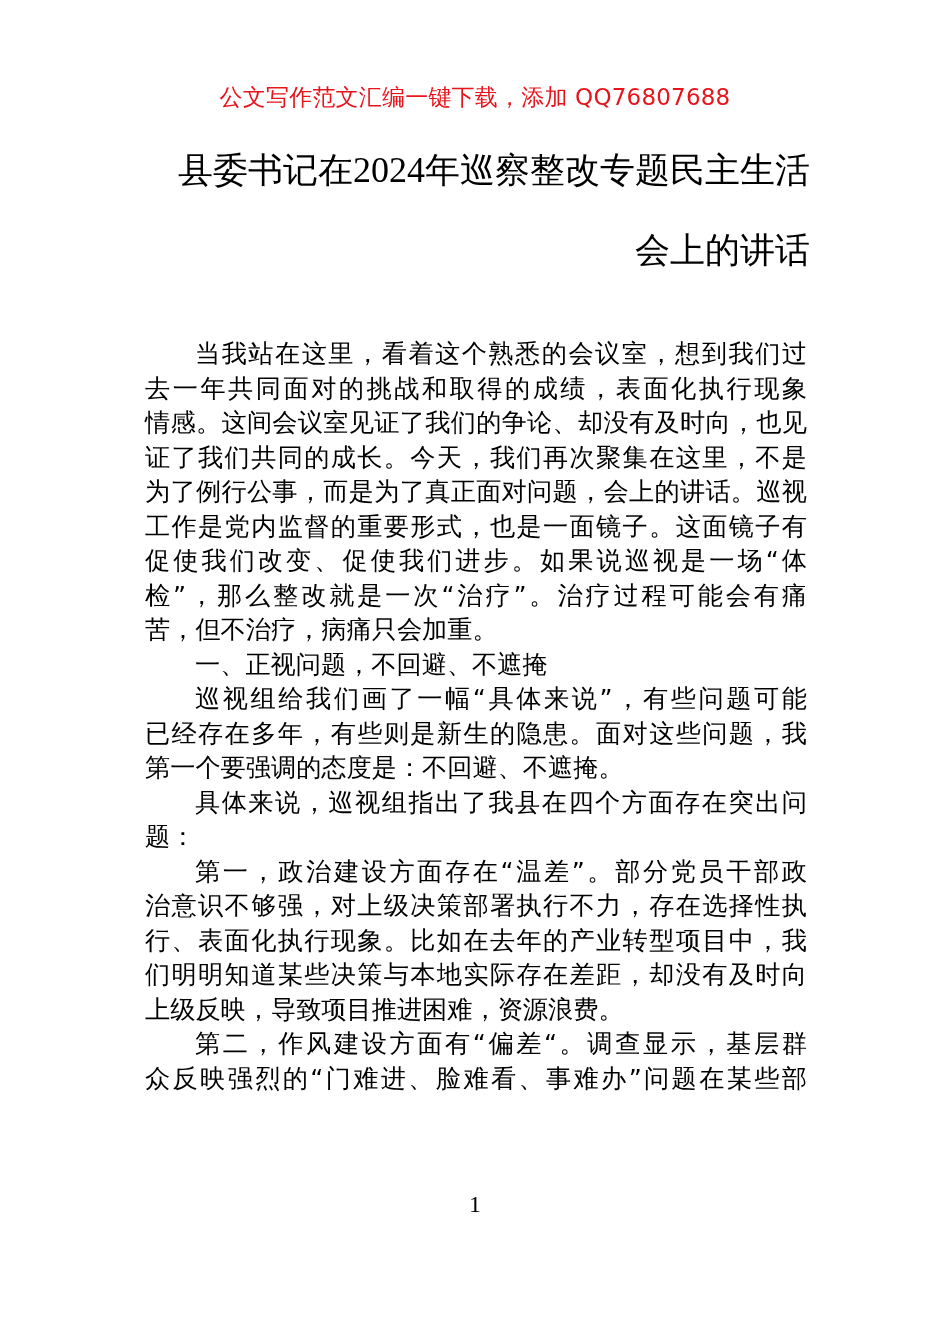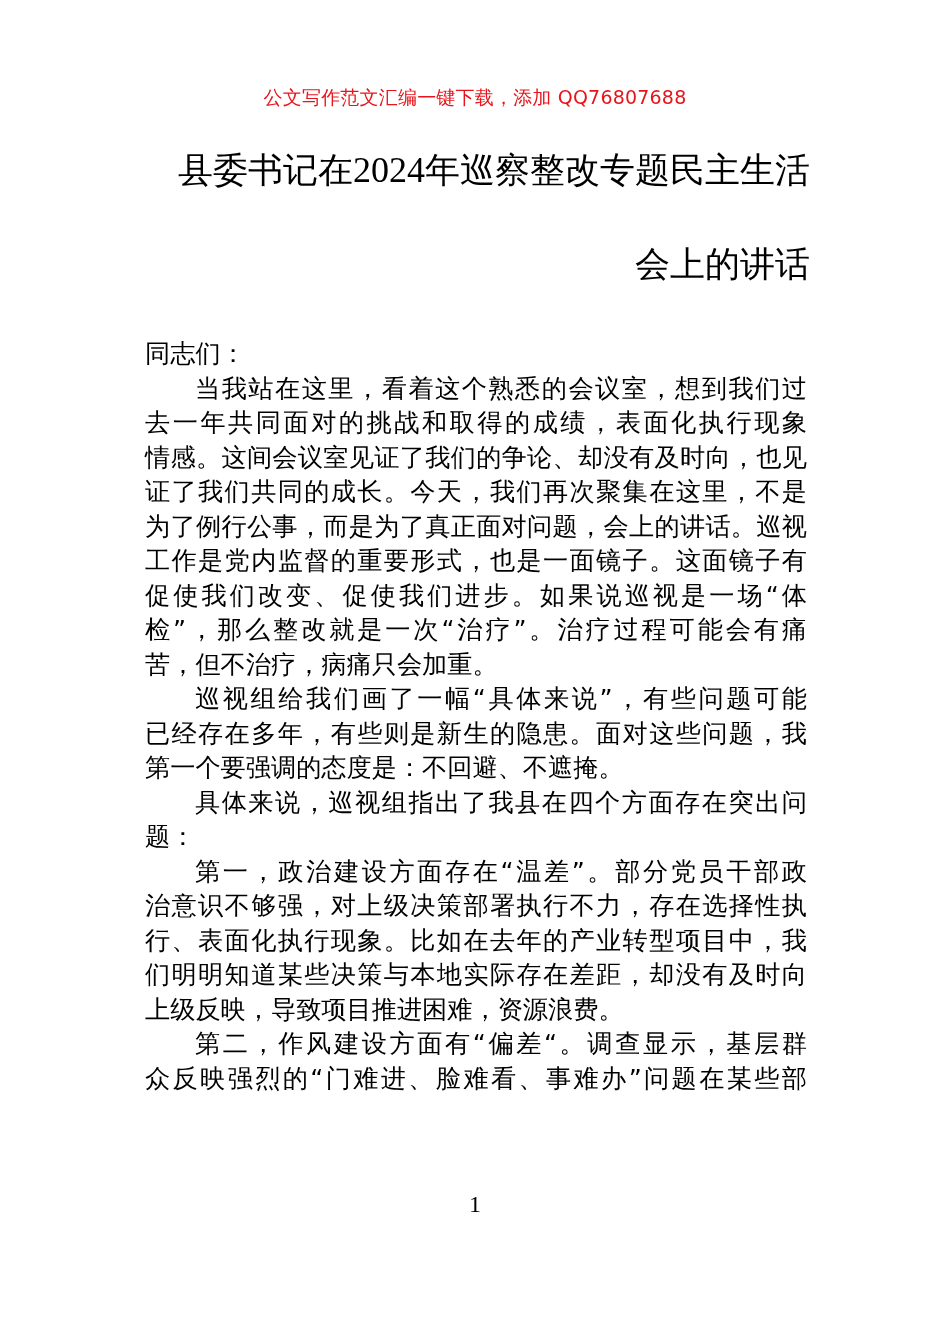--- a/index.html
+++ b/index.html
@@ -1,50 +1,50 @@
 <!DOCTYPE html>
 <html><head>
   <meta charset="utf-8">
   <style>
     html, body { margin: 0; padding: 0; background: #ffffff; }
     body { width: 950px; height: 1344px; position: relative; overflow: hidden; font-family: "DejaVu Sans", "Liberation Sans", sans-serif; color: #000; }
     .page { position: absolute; left: 0; top: 0; width: 950px; height: 1344px; background: #fff; }
-    .banner { position: absolute; top: 84px; left: 0; width: 950px; text-align: center; color: #e8141b; font-size: 19px; letter-spacing: 0.2px; line-height: 26px; }
+    .banner { position: absolute; top: 84px; left: 0; width: 950px; text-align: center; color: #e8141b; font-size: 23px; letter-spacing: 0.2px; line-height: 26px; }
     .title { position: absolute; top: 146px; left: 140px; width: 670px; text-align: right; font-size: 35px; line-height: 48px; font-family: "DejaVu Sans", sans-serif; letter-spacing: 0px; }
     .title .l1 { display: block; height: 48px; white-space: nowrap; }
-    .title .l2 { display: block; height: 48px; margin-top: 46px; }
+    .title .l2 { display: block; height: 48px; margin-top: 32px; }
     .title .num { font-family: "Liberation Serif", serif; font-size: 36px; }
     .body { position: absolute; top: 337px; left: 145px; width: 662px; font-size: 25.2px; line-height: 34.5px; }
     .line { display: block; height: 34.5px; white-space: nowrap; text-align: justify; text-align-last: justify; overflow: visible; }
     .line.last { text-align-last: left; }
     .indent { padding-left: 50px; }
     .pagenum { position: absolute; top: 1190px; left: 0; width: 950px; text-align: center; font-family: "Liberation Serif", serif; font-size: 24px; line-height: 28px; }
   </style>
 </head>
 <body>
 
 <div class="page">
   <div class="banner">公文写作范文汇编一键下载，添加 QQ76807688</div>
 
   <div class="title">
     <span class="l1"><span>县委书记在</span><span class="num">2024</span><span>年巡察整改专题民主生活</span></span>
     <span class="l2">会上的讲话</span>
   </div>
 
   <div class="body" id="body-text">
-      <span class="line last">同志们：</span>
       <span class="line indent">当我站在这里，看着这个熟悉的会议室，想到我们过</span>
       <span class="line">去一年共同面对的挑战和取得的成绩，表面化执行现象</span>
       <span class="line">情感。这间会议室见证了我们的争论、却没有及时向，也见</span>
       <span class="line">证了我们共同的成长。今天，我们再次聚集在这里，不是</span>
       <span class="line">为了例行公事，而是为了真正面对问题，会上的讲话。巡视</span>
       <span class="line">工作是党内监督的重要形式，也是一面镜子。这面镜子有</span>
       <span class="line">促使我们改变、促使我们进步。如果说巡视是一场“体</span>
       <span class="line">检”，那么整改就是一次“治疗”。治疗过程可能会有痛</span>
       <span class="line last">苦，但不治疗，病痛只会加重。</span>
+      <span class="line indent last">一、正视问题，不回避、不遮掩</span>
       <span class="line indent">巡视组给我们画了一幅“具体来说”，有些问题可能</span>
       <span class="line">已经存在多年，有些则是新生的隐患。面对这些问题，我</span>
       <span class="line last">第一个要强调的态度是：不回避、不遮掩。</span>
       <span class="line indent">具体来说，巡视组指出了我县在四个方面存在突出问</span>
       <span class="line last">题：</span>
       <span class="line indent">第一，政治建设方面存在“温差”。部分党员干部政</span>
       <span class="line">治意识不够强，对上级决策部署执行不力，存在选择性执</span>
       <span class="line">行、表面化执行现象。比如在去年的产业转型项目中，我</span>
       <span class="line">们明明知道某些决策与本地实际存在差距，却没有及时向</span>
       <span class="line last">上级反映，导致项目推进困难，资源浪费。</span>

